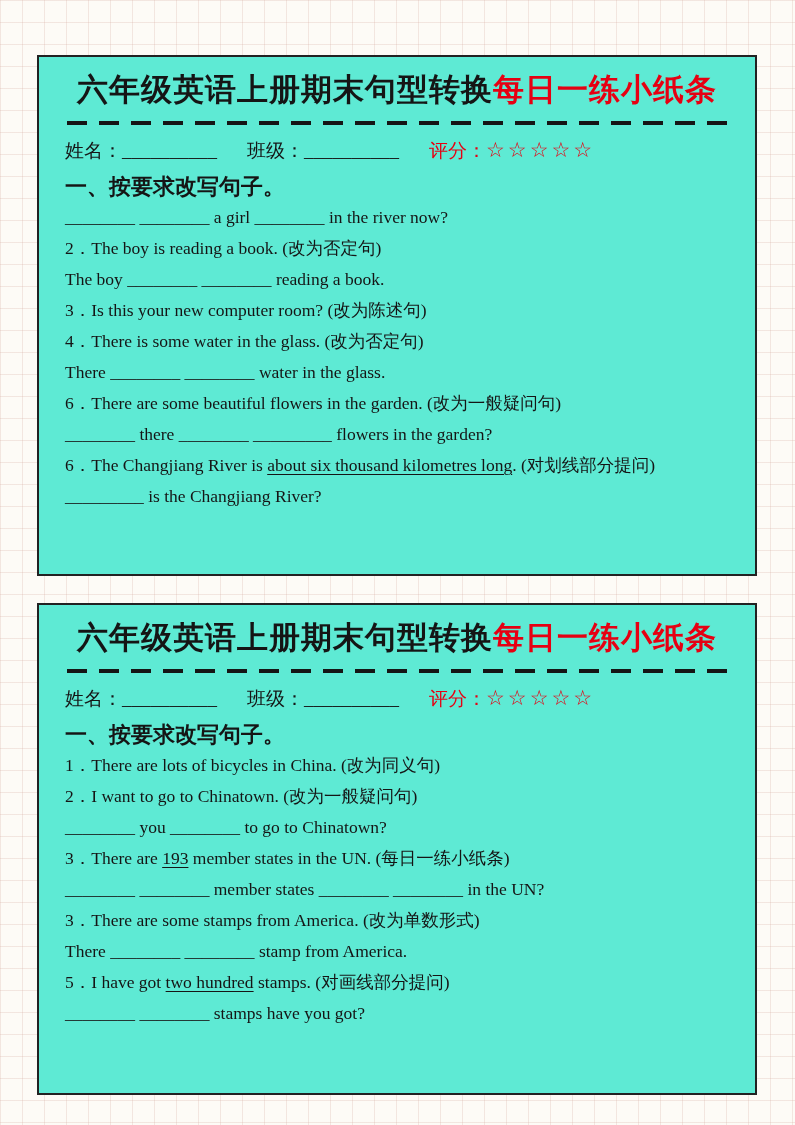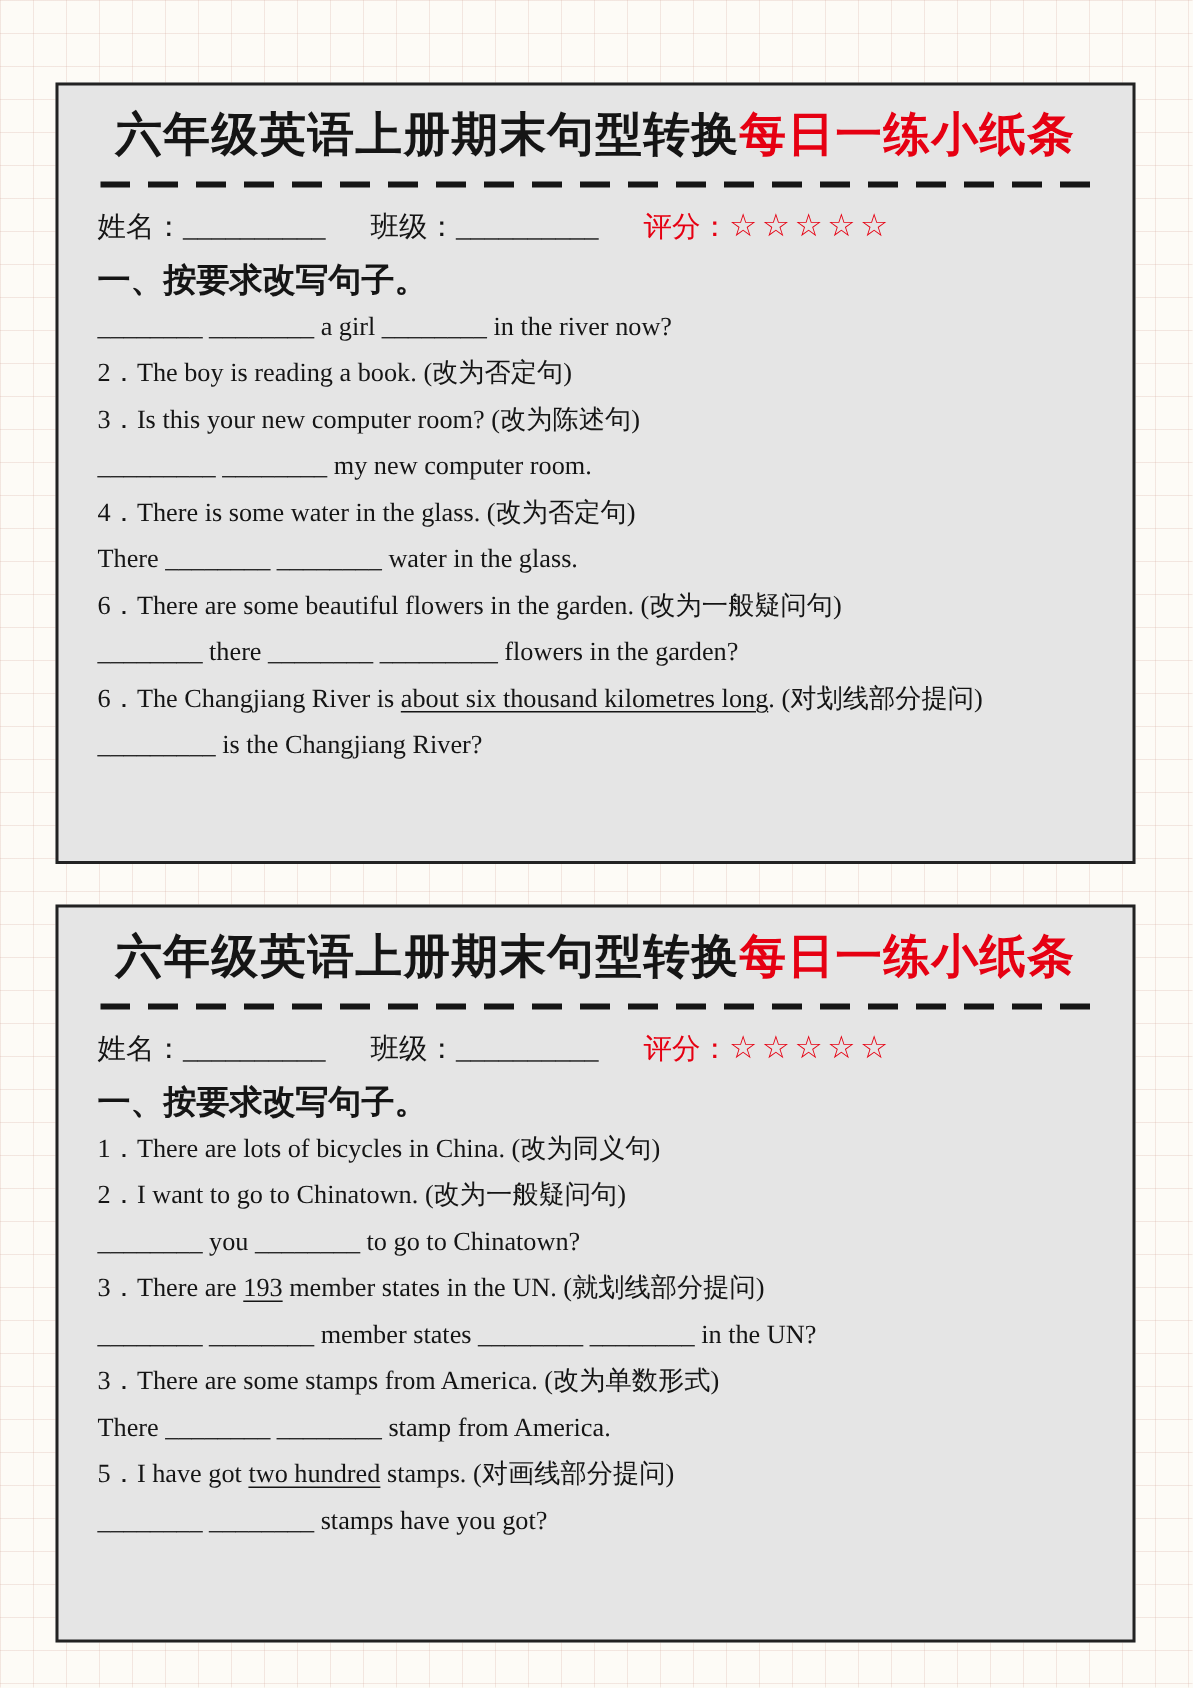--- a/index.html
+++ b/index.html
@@ -12,21 +12,21 @@
       linear-gradient(to right, rgba(214,176,164,0.28) 1px, transparent 1px),
       linear-gradient(to bottom, rgba(214,176,164,0.28) 1px, transparent 1px);
     background-size: 22px 22px;
     font-family: "Liberation Serif", "DejaVu Serif", serif;
     color: #151515;
   }
   .card {
     position: absolute;
     left: 37px;
     width: 720px;
-    background: #e5e5e5;
+    background: #5eead4;
     border: 2px solid #222;
     padding: 10px 26px 0 26px;
   }
   .card1 { top: 55px;  height: 521px; }
   .card2 { top: 603px; height: 492px; }
   .title {
     text-align: center;
     font-family: "Liberation Sans", "DejaVu Sans", sans-serif;
     font-weight: bold;
     font-size: 31px;
@@ -67,23 +67,23 @@
   <h1 class="title"><span>六年级英语上册期末句型转换</span><span class="red">每日一练小纸条</span></h1>
   <div class="divider"></div>
   <div class="meta">
     <span>姓名：</span><span>__________</span><span class="gap"></span><span>班级：</span><span>__________</span><span class="gap"></span><span class="red">评分：</span><span class="stars">☆☆☆☆☆</span>
   </div>
   <div class="section">一、按要求改写句子。</div>
 
   <div class="line">________ ________ a girl ________ in the river now?</div>
 
   <div class="line"><span>2．The boy is reading a book. </span><span class="u"></span><span></span><span>(改为否定句)</span></div>
+  <div class="line">The boy ________ ________ reading a book.</div>
 
   <div class="line"><span>3．Is this your new computer room? </span><span class="u"></span><span></span><span>(改为陈述句)</span></div>
-  <div class="line">_________ ________ my new computer room.</div>
 
   <div class="line"><span>4．There is some water in the glass. </span><span class="u"></span><span></span><span>(改为否定句)</span></div>
   <div class="line">There ________ ________ water in the glass.</div>
 
   <div class="line"><span>6．There are some beautiful flowers in the garden. </span><span class="u"></span><span></span><span>(改为一般疑问句)</span></div>
   <div class="line">________ there ________ _________ flowers in the garden?</div>
 
   <div class="line"><span>6．The Changjiang River is </span><span class="u">about six thousand kilometres long</span><span>. </span><span>(对划线部分提问)</span></div>
   <div class="line">_________ is the Changjiang River?</div>
 </section>
@@ -94,21 +94,21 @@
   <div class="meta">
     <span>姓名：</span><span>__________</span><span class="gap"></span><span>班级：</span><span>__________</span><span class="gap"></span><span class="red">评分：</span><span class="stars">☆☆☆☆☆</span>
   </div>
   <div class="section">一、按要求改写句子。</div>
 
   <div class="line"><span>1．There are lots of bicycles in China. </span><span class="u"></span><span></span><span>(改为同义句)</span></div>
 
   <div class="line"><span>2．I want to go to Chinatown. </span><span class="u"></span><span></span><span>(改为一般疑问句)</span></div>
   <div class="line">________ you ________ to go to Chinatown?</div>
 
-  <div class="line"><span>3．There are </span><span class="u">193</span><span> member states in the UN. </span><span>(就划线部分提问)</span></div>
+  <div class="line"><span>3．There are </span><span class="u">193</span><span> member states in the UN. </span><span>(每日一练小纸条)</span></div>
   <div class="line">________ ________ member states ________ ________ in the UN?</div>
 
   <div class="line"><span>3．There are some stamps from America. </span><span class="u"></span><span></span><span>(改为单数形式)</span></div>
   <div class="line">There ________ ________ stamp from America.</div>
 
   <div class="line"><span>5．I have got </span><span class="u">two hundred</span><span> stamps. </span><span>(对画线部分提问)</span></div>
   <div class="line">________ ________ stamps have you got?</div>
 </section>
 
 </body></html>

